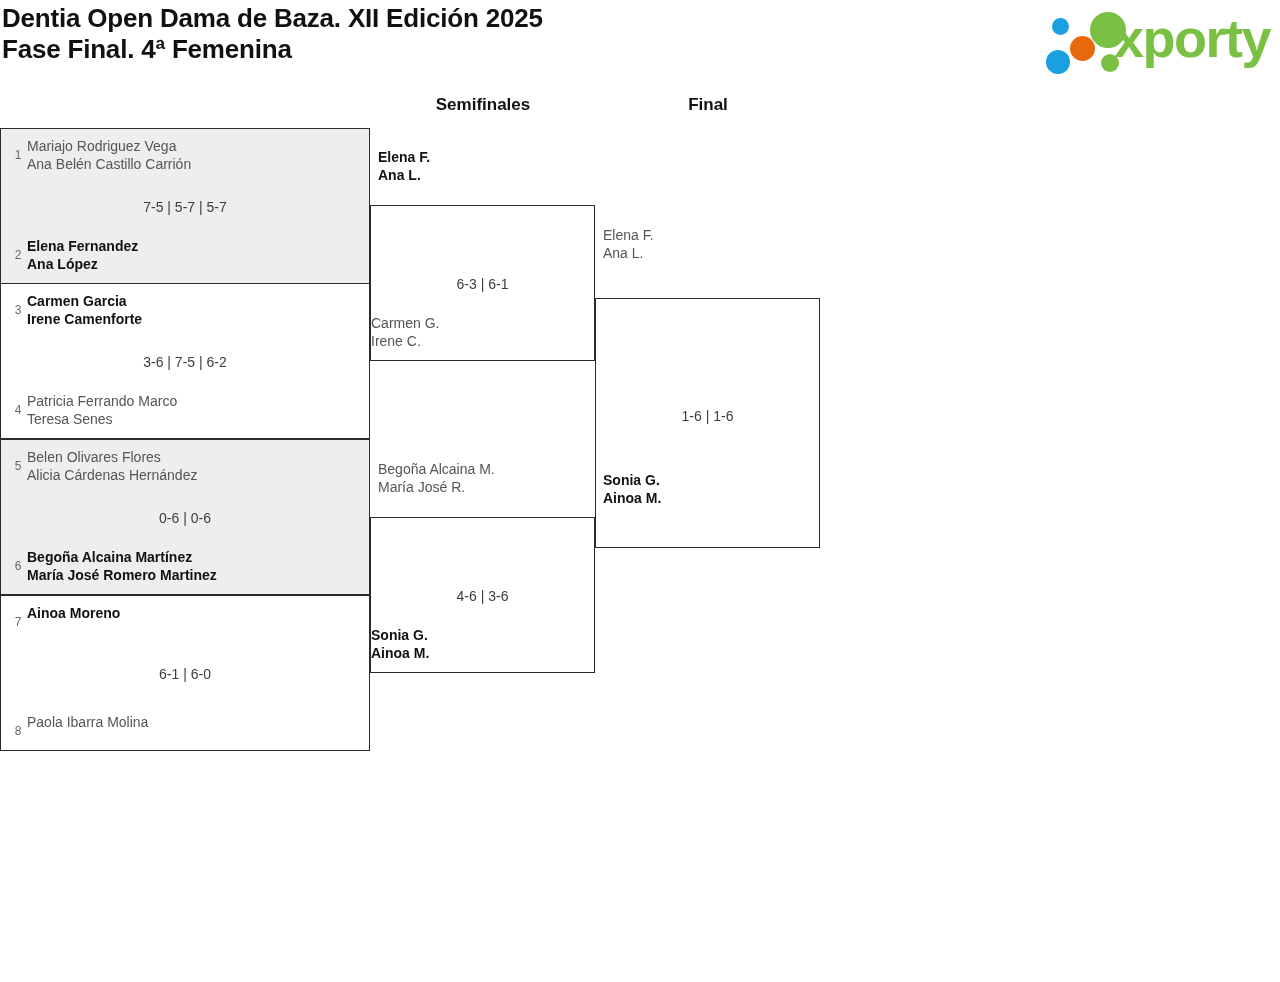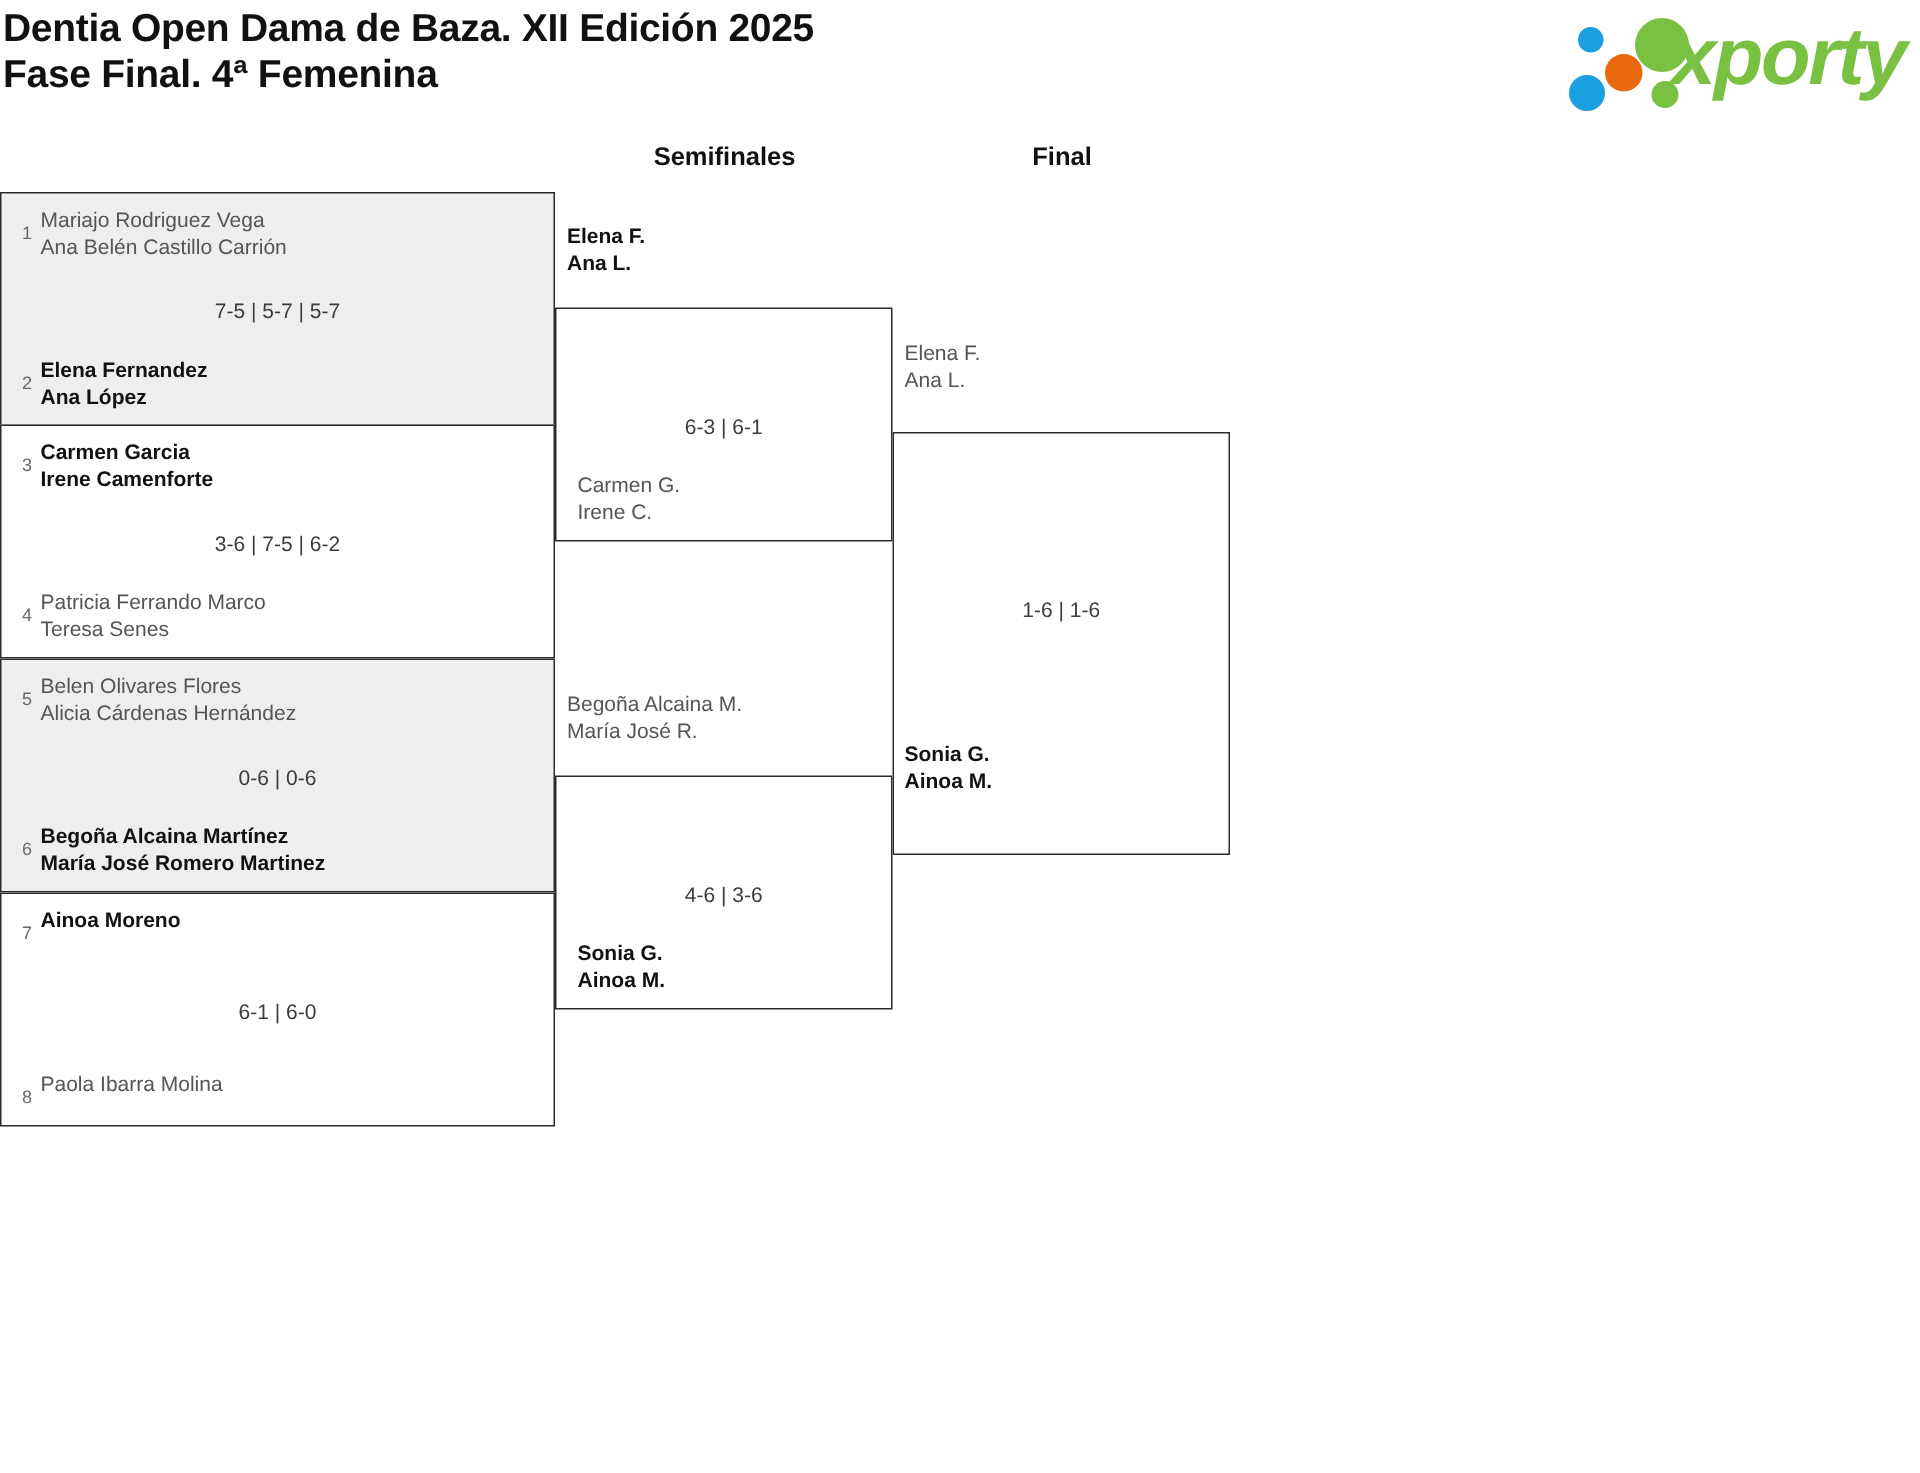--- a/index.html
+++ b/index.html
@@ -25,21 +25,21 @@
     line-height: 31px;
     letter-spacing: -0.2px;
     color: #111111;
     white-space: nowrap;
   }
   #header-title .line1 { margin-top: 3px; }
 
   
   #logo {
     position: absolute; right: 6px; top: 8px;
-    width: 230px; height: 62px; font-style: italic;
+    width: 230px; height: 62px;
   }
   #logo .dots { position: absolute; left: 0; top: 2px; width: 80px; height: 58px; }
   #logo .dot { position: absolute; border-radius: 50%; }
   #logo .d-blue-sm  { left: 8px;  top: 8px;  width: 17px; height: 17px; background: #1a9fe0; }
   #logo .d-orange   { left: 26px; top: 26px; width: 25px; height: 25px; background: #e8690b; }
   #logo .d-blue-lg  { left: 2px;  top: 40px; width: 24px; height: 24px; background: #1a9fe0; }
   #logo .d-green-lg { left: 46px; top: 2px;  width: 36px; height: 36px; background: #7ac143; }
   #logo .d-green-sm { left: 57px; top: 44px; width: 18px; height: 18px; background: #7ac143; }
   #logo .wordmark {
     position: absolute; left: 70px; top: -4px;
@@ -117,21 +117,21 @@
   
   .r0 { left: 0px; width: 370px; height: 156px; }
   .r0 .score { top: 69px; }
   .r0 .team.top    { top: 8px; }
   .r0 .team.bottom { bottom: 10px; }
 
   
   .r1 { left: 370px; width: 225px; height: 156px; }
   .r1 .score { top: 69px; }
   .r1 .team.bottom { bottom: 10px; }
-  .r1 .team { padding-left: 14px; }
+  .r1 .team { padding-left: 0; }
 
   
   .r2 { left: 595px; width: 225px; height: 310px; }
   .r2 .score { top: 108px; }
   .r2 .team.bottom { bottom: 10px; }
   .r2 .team { padding-left: 7px; }
 
   
   .stub {
     position: absolute;
@@ -267,21 +267,21 @@
         <div class="pname">Ainoa M.</div>
       </div>
     </div>
   </div>
 
   <div class="stub" style="left:595px; top:226px;">
     <div class="pname">Elena F.</div>
     <div class="pname">Ana L.</div>
   </div>
 
-  <div class="match r2 winner-bottom" style="top:288px; height:282px;">
+  <div class="match r2 winner-bottom" style="top:298px; height:250px;">
     <div class="score">1-6 | 1-6</div>
     <div class="team bottom" style="bottom:40px;">
       <div class="names">
         <div class="pname">Sonia G.</div>
         <div class="pname">Ainoa M.</div>
       </div>
     </div>
   </div>
 
 </div>

